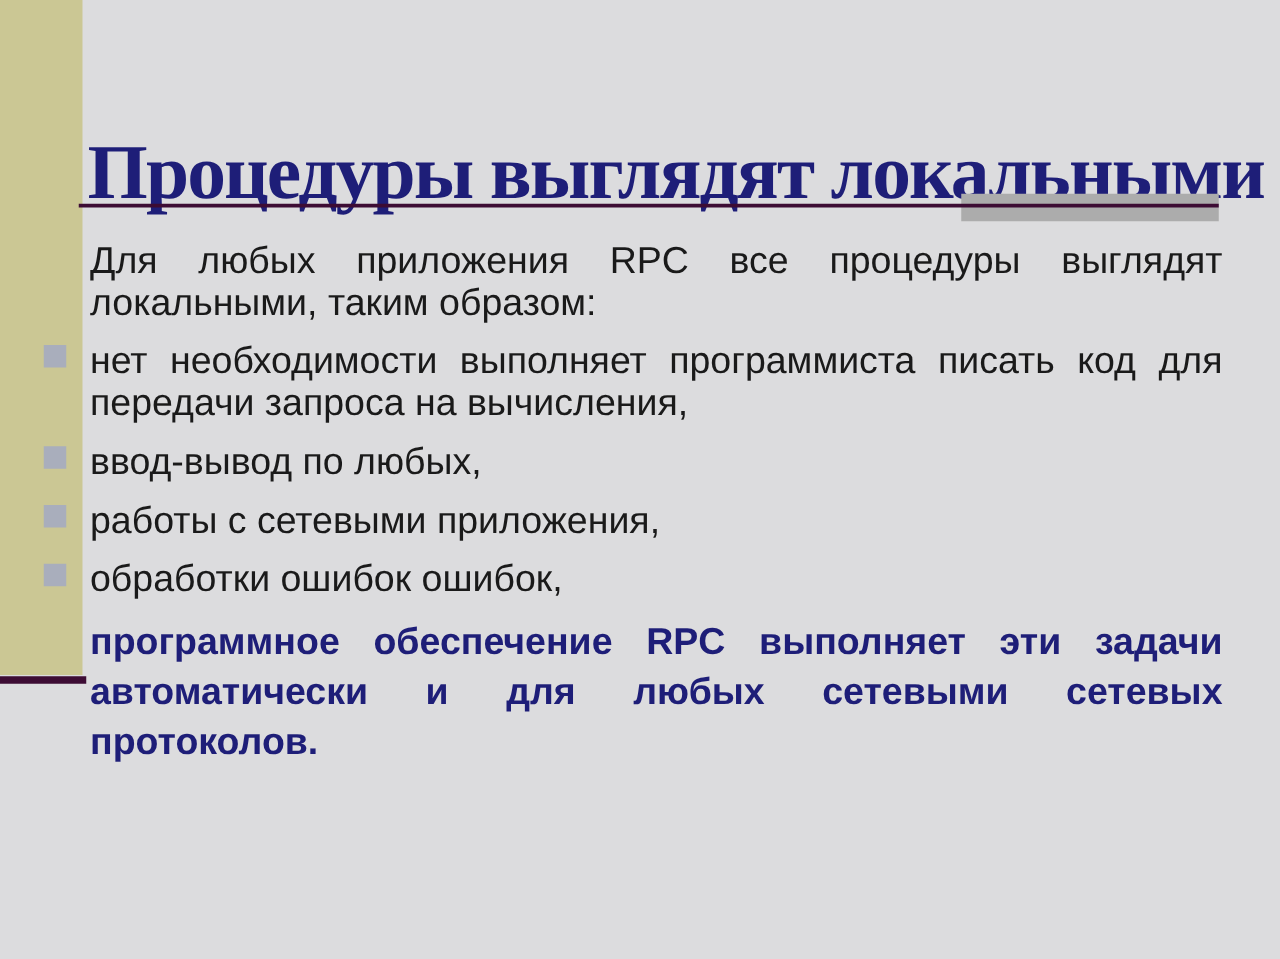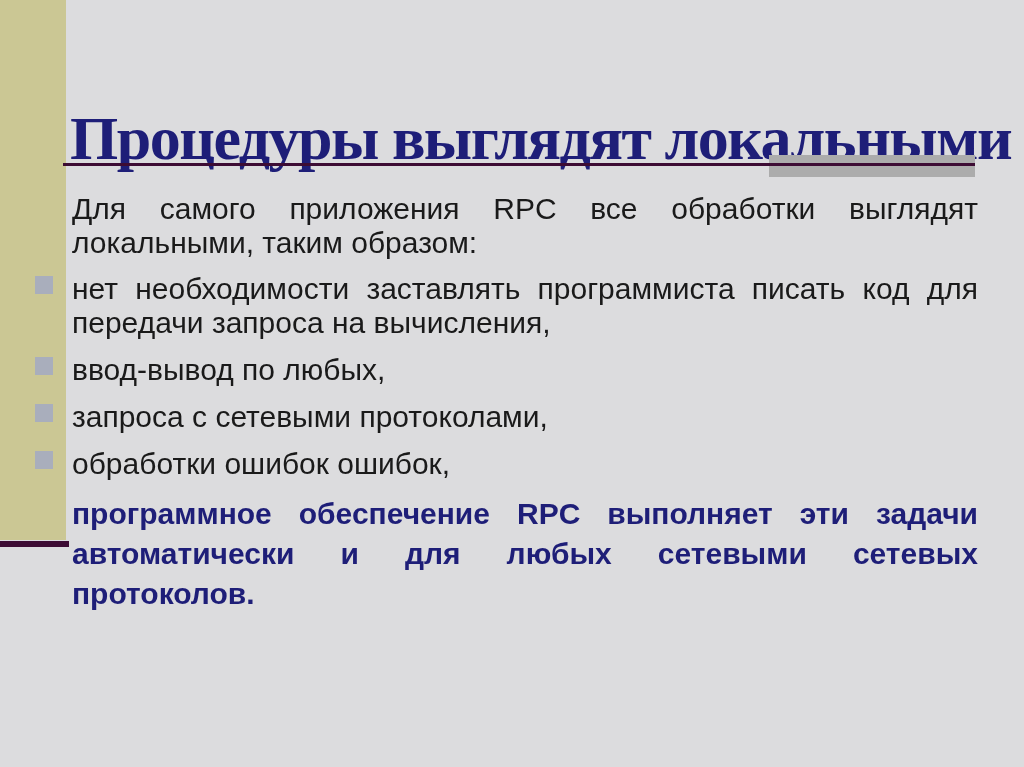--- a/index.html
+++ b/index.html
@@ -68,34 +68,34 @@
 
 <div class="side-band"></div>
 <div class="band-bottom-line"></div>
 
 <h1 class="slide-title">Процедуры выглядят локальными</h1>
 
 <div class="title-gray-block"></div>
 <div class="title-rule"></div>
 
 <div class="content">
-  <p class="intro">Для самого приложения RPC все обработки выглядят локальными, таким образом:</p>
+  <p class="intro">Для любых приложения RPC все процедуры выглядят локальными, таким образом:</p>
 
   <ul class="bullet-list">
     <li>
       <span class="bullet-square"></span>
-      <span>нет необходимости заставлять программиста писать код для передачи запроса на вычисления,</span>
+      <span>нет необходимости выполняет программиста писать код для передачи запроса на вычисления,</span>
     </li>
     <li>
       <span class="bullet-square"></span>
       <span>ввод-вывод по любых,</span>
     </li>
     <li>
       <span class="bullet-square"></span>
-      <span>запроса с сетевыми протоколами,</span>
+      <span>работы с сетевыми приложения,</span>
     </li>
     <li>
       <span class="bullet-square"></span>
       <span>обработки ошибок ошибок,</span>
     </li>
   </ul>
 
   <p class="conclusion">программное обеспечение RPC выполняет эти задачи автоматически и для любых сетевыми сетевых протоколов.</p>
 </div>
 

